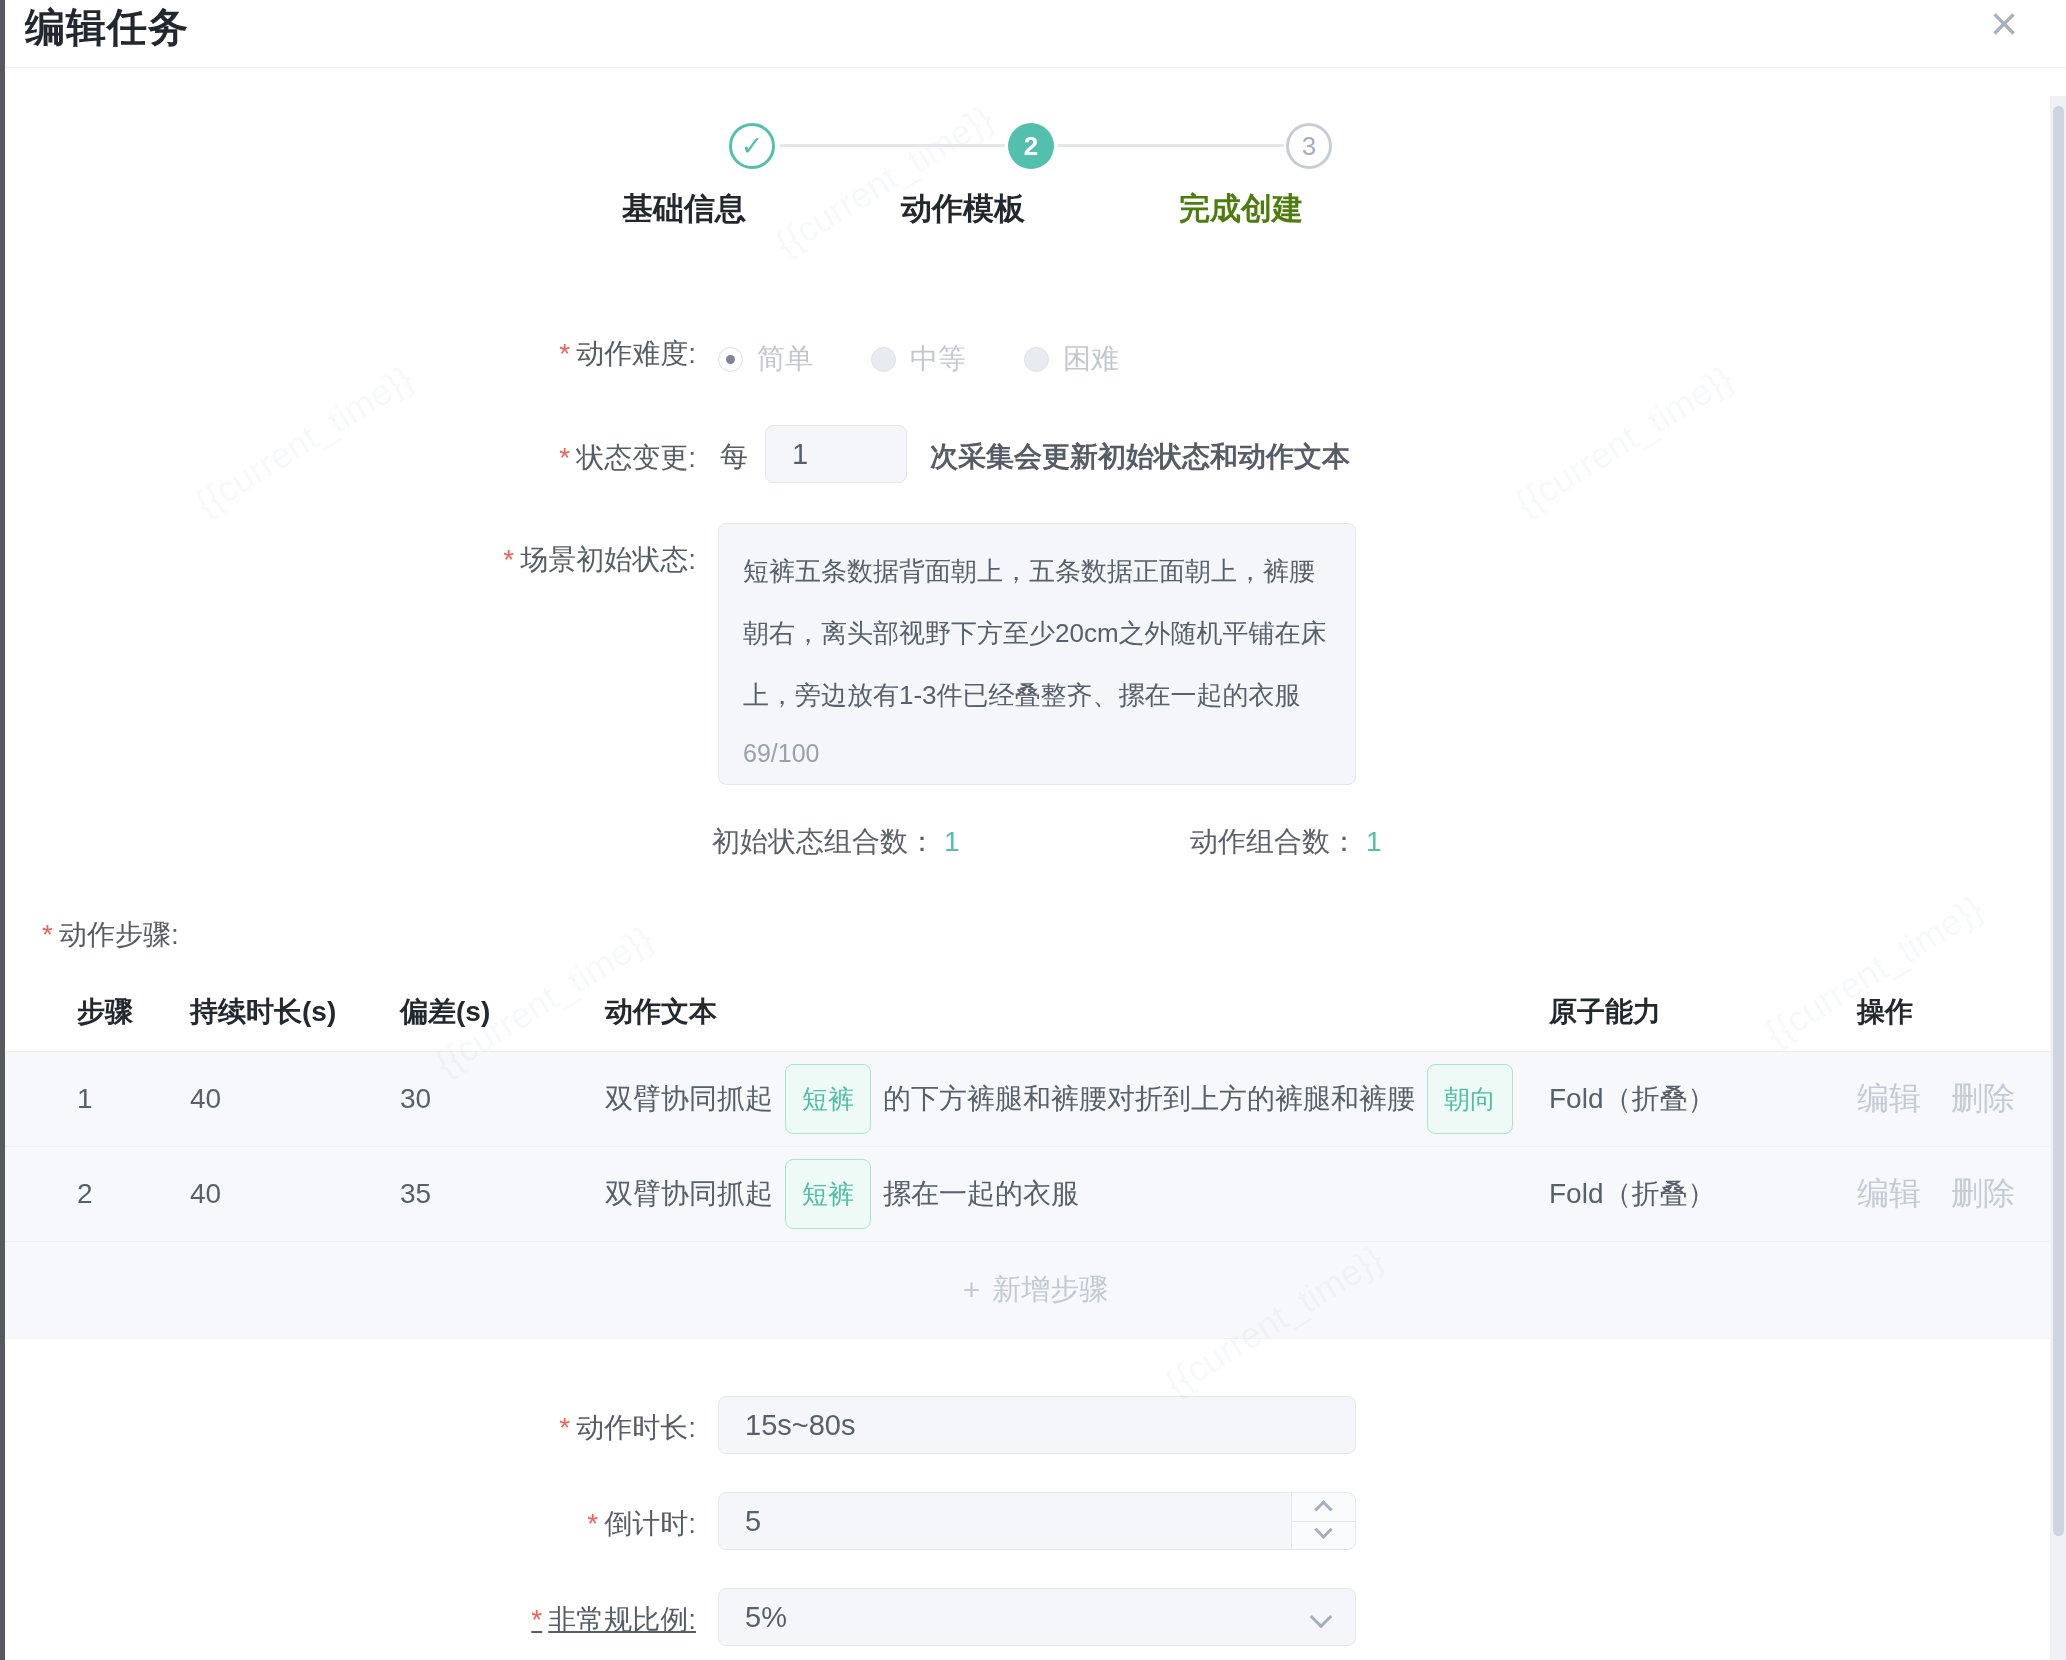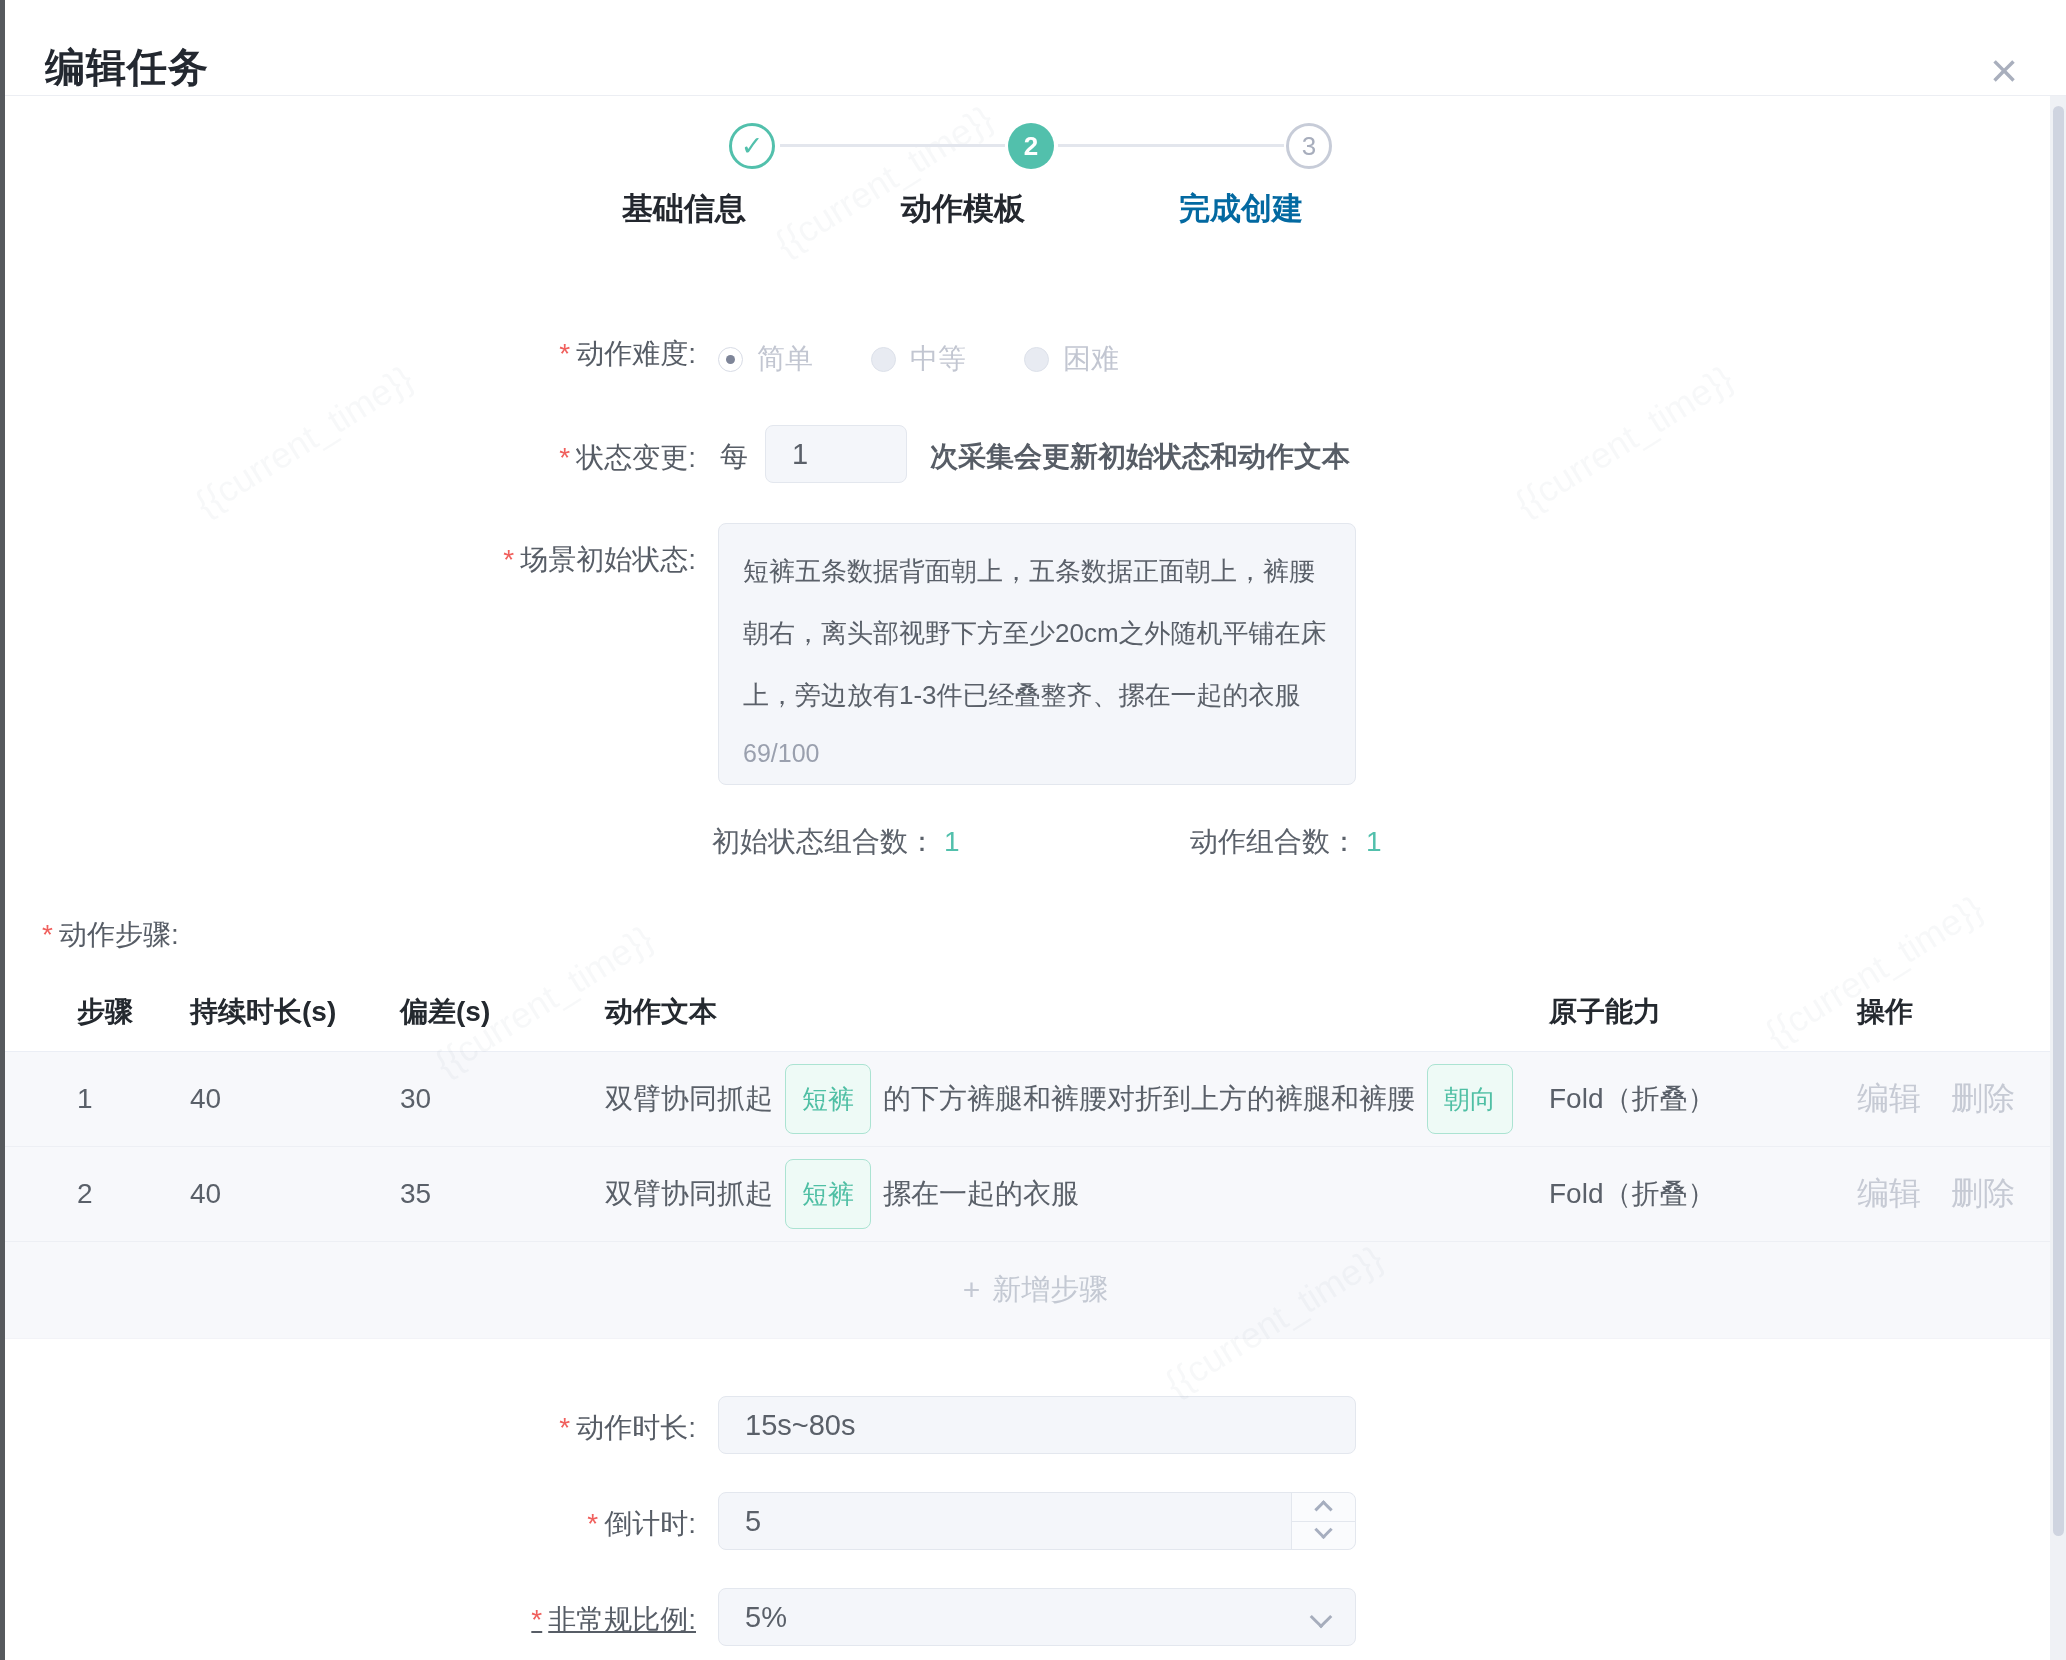--- a/index.html
+++ b/index.html
@@ -8,33 +8,33 @@
     font-family:"Liberation Sans","DejaVu Sans",sans-serif;
     background:#ffffff; position:relative; overflow:hidden; color:#303133;
   }
   
   .left-strip { position:absolute; left:0; top:0; width:5px; height:100%; background:#56595d; z-index:40; }
   .scroll-track { position:absolute; right:0; top:96px; bottom:0; width:16px; background:#eff1f5; z-index:30; }
   .scroll-thumb { position:absolute; right:2px; top:10px; width:11px; height:1430px; border-radius:6px; background:#cfd4e0; }
   
   .wm { position:absolute; font-size:36px; color:rgba(120,130,150,.06); transform:rotate(-32deg); white-space:nowrap; z-index:1; pointer-events:none; }
   
-  .dlg-header { position:absolute; left:5px; right:0; top:0; height:96px; background:#fff;
-    border-bottom:1px solid #eceef3; display:flex; align-items:flex-end; padding:0 48px 0 40px; z-index:10; }
+  .dlg-header { position:absolute; left:5px; right:0; top:0; height:68px; background:#fff;
+    border-bottom:1px solid #eceef3; display:flex; align-items:flex-start; padding:0 48px 0 20px; z-index:10; }
   .dlg-title { font-size:40px; font-weight:700; color:#232830; letter-spacing:1px; }
   .dlg-close { margin-left:auto; font-size:48px; font-weight:300; color:#a9afbd; line-height:1; cursor:pointer; }
   
   .step-circle { position:absolute; width:46px; height:46px; border-radius:50%;
     display:flex; align-items:center; justify-content:center; background:#fff; z-index:5; }
   .step-circle.done   { border:3px solid #52c0ac; color:#52c0ac; font-size:27px; }
   .step-circle.active { background:#52c0ac; color:#fff; font-size:26px; font-weight:700; border:none; }
   .step-circle.pending{ border:3px solid #c7ccd8; color:#a7adbc; font-size:26px; }
   .step-line { position:absolute; height:3px; background:#e3e6ed; top:144px; z-index:2; }
   .step-label { position:absolute; top:188px; width:260px; text-align:left; font-size:31px; font-weight:700; color:#23272e; }
-  .step-label.pending { color:#0369a1; font-weight:700; }
+  .step-label.pending { color:#4d7c0f; font-weight:700; }
   
   .f-label { position:absolute; left:0; width:696px; text-align:right; font-size:28px; color:#575d66; line-height:40px; }
   .req { color:#f0605d; margin-right:6px; font-size:28px; }
   .ghost-input { background:#f4f6fa; border:1px solid #e3e7ee; border-radius:8px; color:#5a6069;
     font-size:29px; font-family:inherit; outline:none; }
   
   .radio-row { position:absolute; left:718px; top:334px; display:flex; gap:58px; align-items:flex-end; height:44px; }
   .radio-item { display:flex; align-items:center; gap:14px; cursor:not-allowed; }
   .radio-dot { width:25px; height:25px; border-radius:50%; background:#e8ebf2; border:1px solid #dde1ea; position:relative; }
   .radio-item.checked .radio-dot { background:#fff; border:1px solid #d8dce6; }

